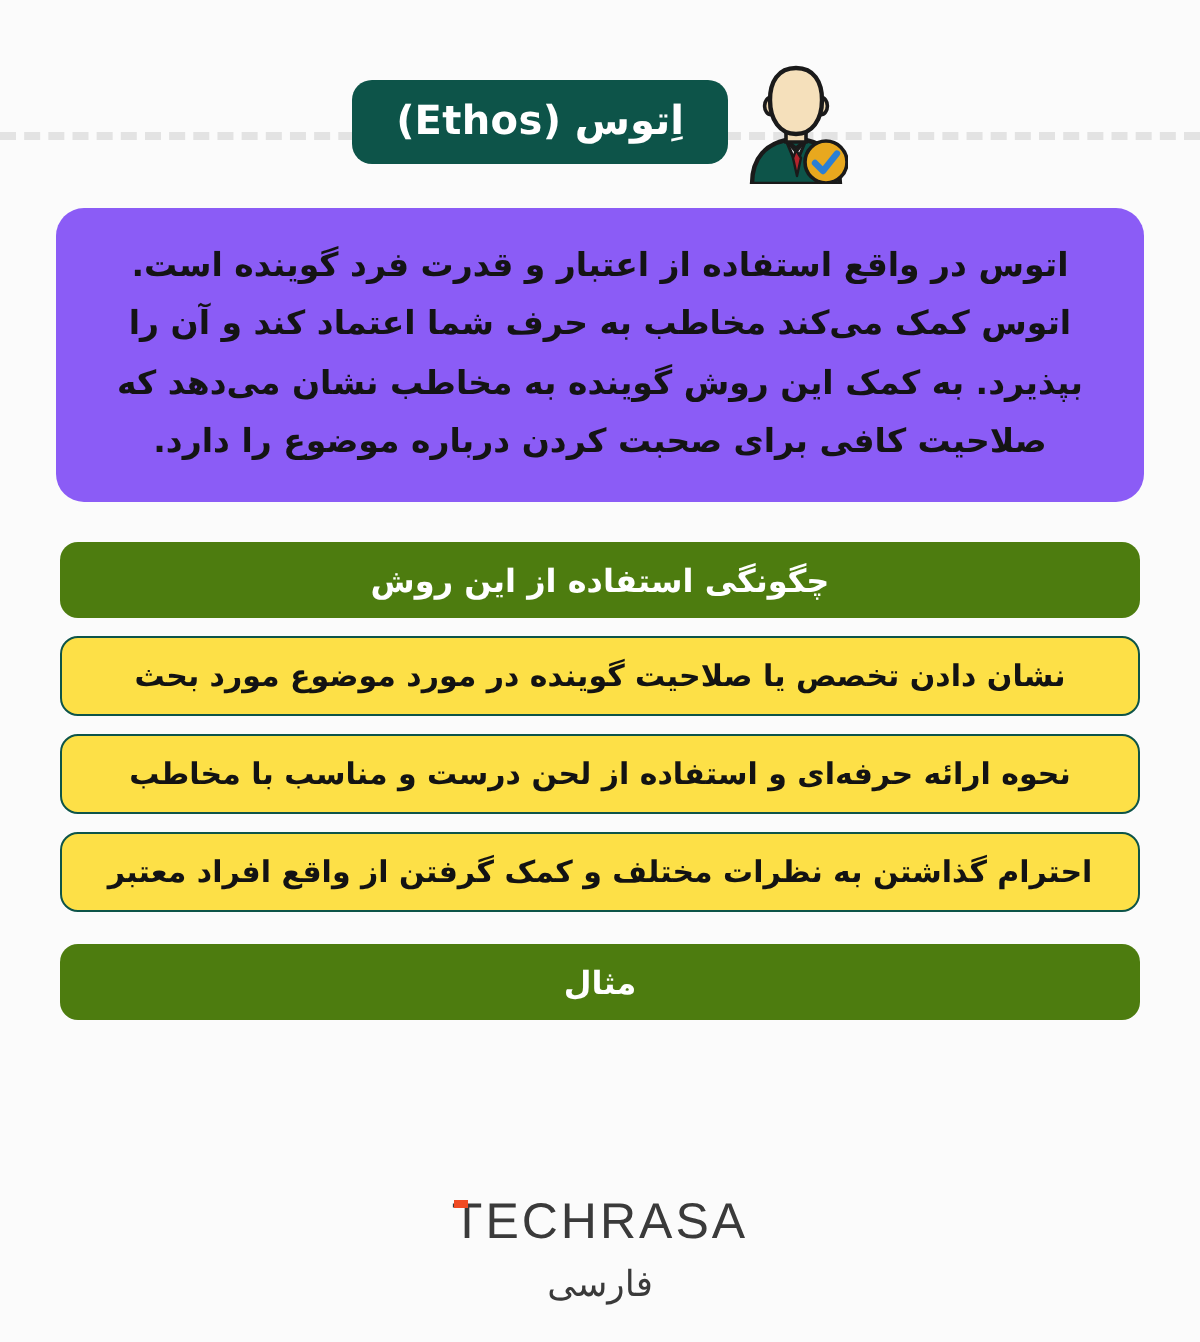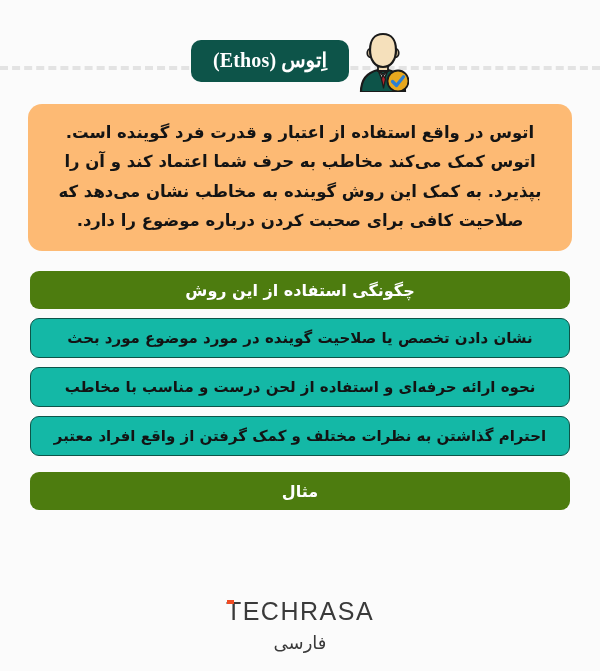--- a/index.html
+++ b/index.html
@@ -38,21 +38,20 @@
   .header-inner {
     position: absolute;
     top: 30px;
     left: 0;
     right: 0;
     display: flex;
     flex-direction: row;
     align-items: center;
     justify-content: center;
     gap: 6px;
-    font-family: Liberation Serif, serif;
   }
   .title-badge {
     background: #0d5449;
     color: #ffffff;
     font-size: 20px;
     font-weight: bold;
     border-radius: 10px;
     padding: 10px 22px 12px 22px;
     line-height: 1;
     white-space: nowrap;
@@ -64,21 +63,21 @@
     position: relative;
     flex: 0 0 auto;
   }
 
   
   .desc-box {
     position: absolute;
     top: 104px;
     right: 28px;
     left: 28px;
-    background: #fdba74;
+    background: #8b5cf6;
     border-radius: 14px;
     padding: 14px 22px 16px 22px;
     box-sizing: border-box;
   }
   .desc-text {
     margin: 0;
     text-align: center;
     direction: rtl;
     font-size: 16.5px;
     font-weight: bold;
@@ -105,21 +104,21 @@
     align-items: center;
     justify-content: center;
     font-size: 16px;
     font-weight: bold;
     direction: rtl;
     margin-bottom: 9px;
   }
 
   .item {
     border: 1.6px solid #0d5449;
-    background: #14b8a6;
+    background: #fde047;
     border-radius: 9px;
     min-height: 40px;
     display: flex;
     align-items: center;
     justify-content: center;
     font-size: 15px;
     font-weight: bold;
     color: #131313;
     direction: rtl;
     text-align: center;

